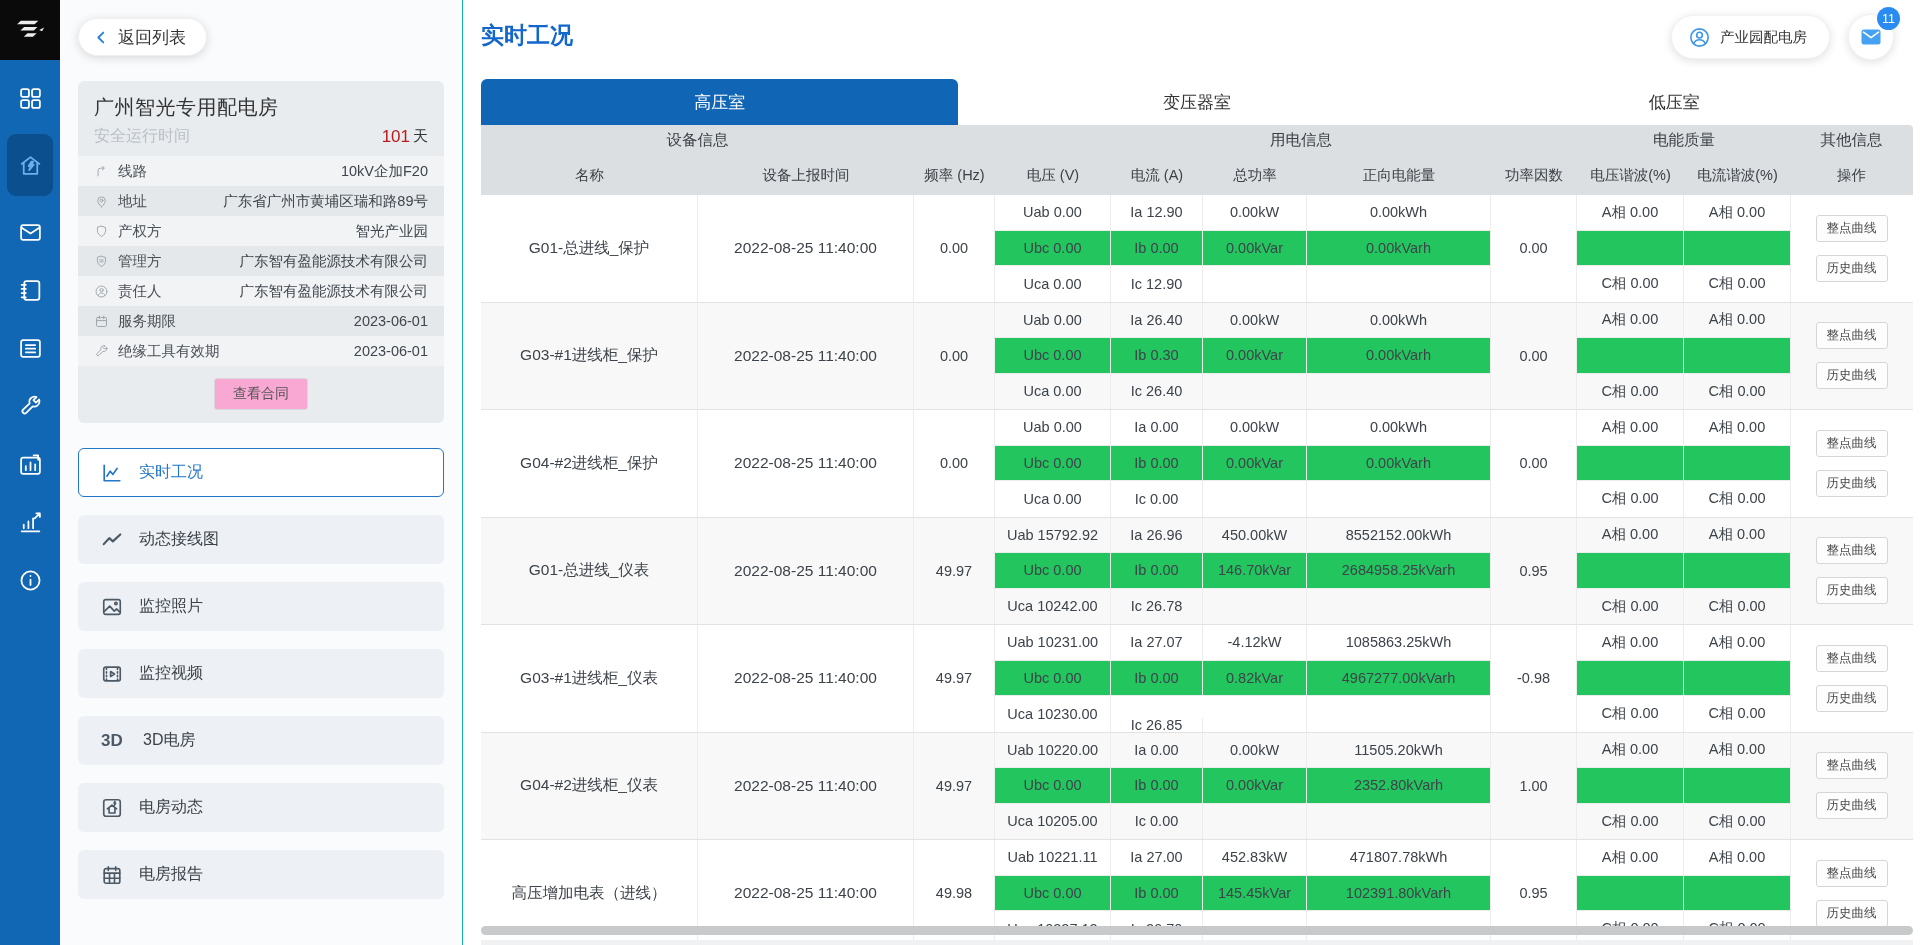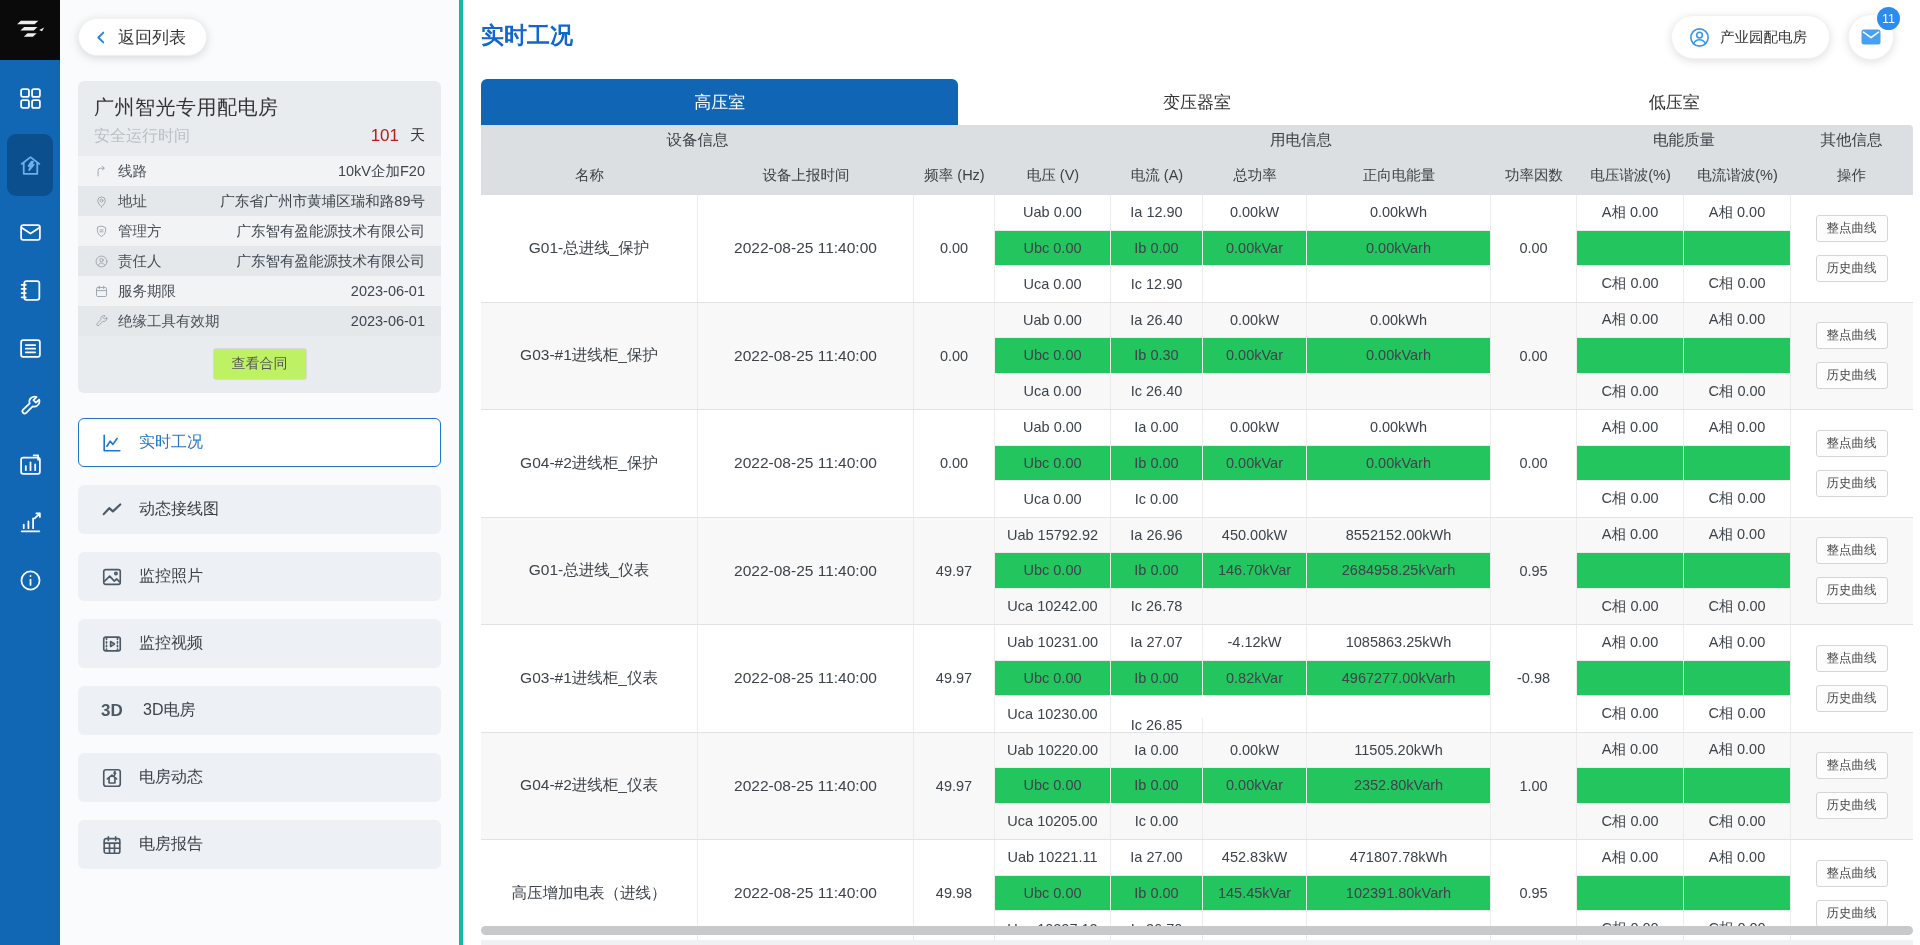--- a/index.html
+++ b/index.html
@@ -10,39 +10,39 @@
   
   .sidebar { width:60px; background:#1167b3; flex:none; display:flex; flex-direction:column; align-items:center; }
   .logo { width:60px; height:60px; background:#0a0a0a; display:flex; align-items:center; justify-content:center; flex:none; }
   .side-items { display:flex; flex-direction:column; align-items:center; margin-top:16px; }
   .side-item { width:44px; height:44px; margin-bottom:14px; display:flex; align-items:center; justify-content:center; border-radius:9px; cursor:pointer; }
   .side-item svg { width:25px; height:25px; stroke:#fff; fill:none; stroke-width:1.7; stroke-linecap:round; stroke-linejoin:round; }
   .side-item.active { background:#0b4f8e; width:46px; height:62px; margin-bottom:14px; }
   .side-item.active svg { stroke:#6cb0ef; }
 
   
-  .left-panel { width:403px; flex:none; background:#fafbfc; border-right:4px solid #14b8a6; position:relative; }
+  .left-panel { width:403px; flex:none; background:#fafbfc; border-right:1px solid #14b8a6; position:relative; }
   .back-btn { display:inline-flex; align-items:center; gap:8px; margin:18px 0 0 18px; height:38px; padding:0 20px 0 14px;
     background:#fff; border-radius:20px; box-shadow:0 2px 10px rgba(0,0,0,.14); font-size:17px; color:#333; cursor:pointer; border:1px solid #f0f0f0; }
   .back-btn svg { width:17px; height:17px; stroke:#2e7fd6; stroke-width:2.6; fill:none; stroke-linecap:round; stroke-linejoin:round; }
 
   .station-card { margin:25px 18px 0 18px; background:#e9ecef; border-radius:6px; padding:13px 0 13px 0; }
   .station-title { padding:0 16px; font-size:20px; color:#333; letter-spacing:.5px; }
-  .runtime-row { display:flex; align-items:flex-start; padding:5px 16px 9px 16px;gap:8px; }
+  .runtime-row { display:flex; align-items:center; padding:5px 16px 9px 16px; }
   .runtime-label { font-size:16px; color:#b9c0c7; }
   .runtime-val { margin-left:auto; font-size:17px; color:#b91c1c; }
   .runtime-unit { font-size:15px; color:#333; margin-left:3px; }
   .field-row { display:flex; align-items:center; height:30px; padding:0 16px; }
   .field-row:nth-child(odd) { background:#f1f3f5; }
   .field-row:nth-child(even) { background:#e4e8eb; }
   .field-row svg { width:15px; height:15px; stroke:#9ba3ab; fill:none; stroke-width:1.5; stroke-linecap:round; stroke-linejoin:round; flex:none; }
   .field-label { font-size:14.5px; color:#4a5056; margin-left:9px; white-space:nowrap; }
   .field-value { margin-left:auto; font-size:14.5px; color:#3f464d; white-space:nowrap; }
   .contract-wrap { display:flex; justify-content:center; padding-top:12px; }
-  .contract-btn { background:#bef264; border:1px solid #d9d9d9; border-radius:3px; padding:6px 18px; font-size:14px; color:#555; cursor:pointer; }
+  .contract-btn { background:#f9a8d4; border:1px solid #d9d9d9; border-radius:3px; padding:6px 18px; font-size:14px; color:#555; cursor:pointer; }
 
   .menu { margin:25px 18px 0 18px; }
   .menu-item { height:49px; margin-bottom:18px; background:#edf1f6; border-radius:6px; display:flex; align-items:center; padding-left:22px; gap:16px; cursor:pointer; border:1.5px solid transparent; }
   .menu-item svg { width:22px; height:22px; stroke:#4d5a66; fill:none; stroke-width:1.8; stroke-linecap:round; stroke-linejoin:round; flex:none; }
   .menu-item .mi-label { font-size:16px; color:#3c4248; }
   .menu-item.active { background:#fff; border-color:#2276c8; }
   .menu-item.active svg { stroke:#2276c8; }
   .menu-item.active .mi-label { color:#2276c8; }
   .icon-3d { font-size:17px; font-weight:bold; color:#4d5a66; width:26px; }
 
@@ -194,20 +194,27 @@
           <svg viewBox="0 0 24 24">
               <path d="M12 20.5S6 15.5 6 10.7a6 6 0 1 1 12 0c0 4.8-6 9.8-6 9.8z"></path>
               <circle cx="12" cy="10.5" r="2.2"></circle>
             </svg>
           <span class="field-label">地址</span>
           <span class="field-value">广东省广州市黄埔区瑞和路89号</span>
         </div>
         <div class="field-row">
           <svg viewBox="0 0 24 24">
               <path d="M12 3.5l6.5 2.2v4.9c0 4.1-2.6 7.3-6.5 9.4-3.9-2.1-6.5-5.3-6.5-9.4V5.7z"></path>
+            </svg>
+          <span class="field-label">产权方</span>
+          <span class="field-value">智光产业园</span>
+        </div>
+        <div class="field-row">
+          <svg viewBox="0 0 24 24">
+              <path d="M12 3.5l6.5 2.2v4.9c0 4.1-2.6 7.3-6.5 9.4-3.9-2.1-6.5-5.3-6.5-9.4V5.7z"></path>
               <path d="M9.5 9.5h5M9.5 12.5h5"></path>
             </svg>
           <span class="field-label">管理方</span>
           <span class="field-value">广东智有盈能源技术有限公司</span>
         </div>
         <div class="field-row">
           <svg viewBox="0 0 24 24">
               <circle cx="12" cy="12" r="8.7"></circle>
               <circle cx="12" cy="9.8" r="2.6"></circle>
               <path d="M6.8 18.2c1.2-2.6 3-3.9 5.2-3.9s4 1.3 5.2 3.9"></path>

